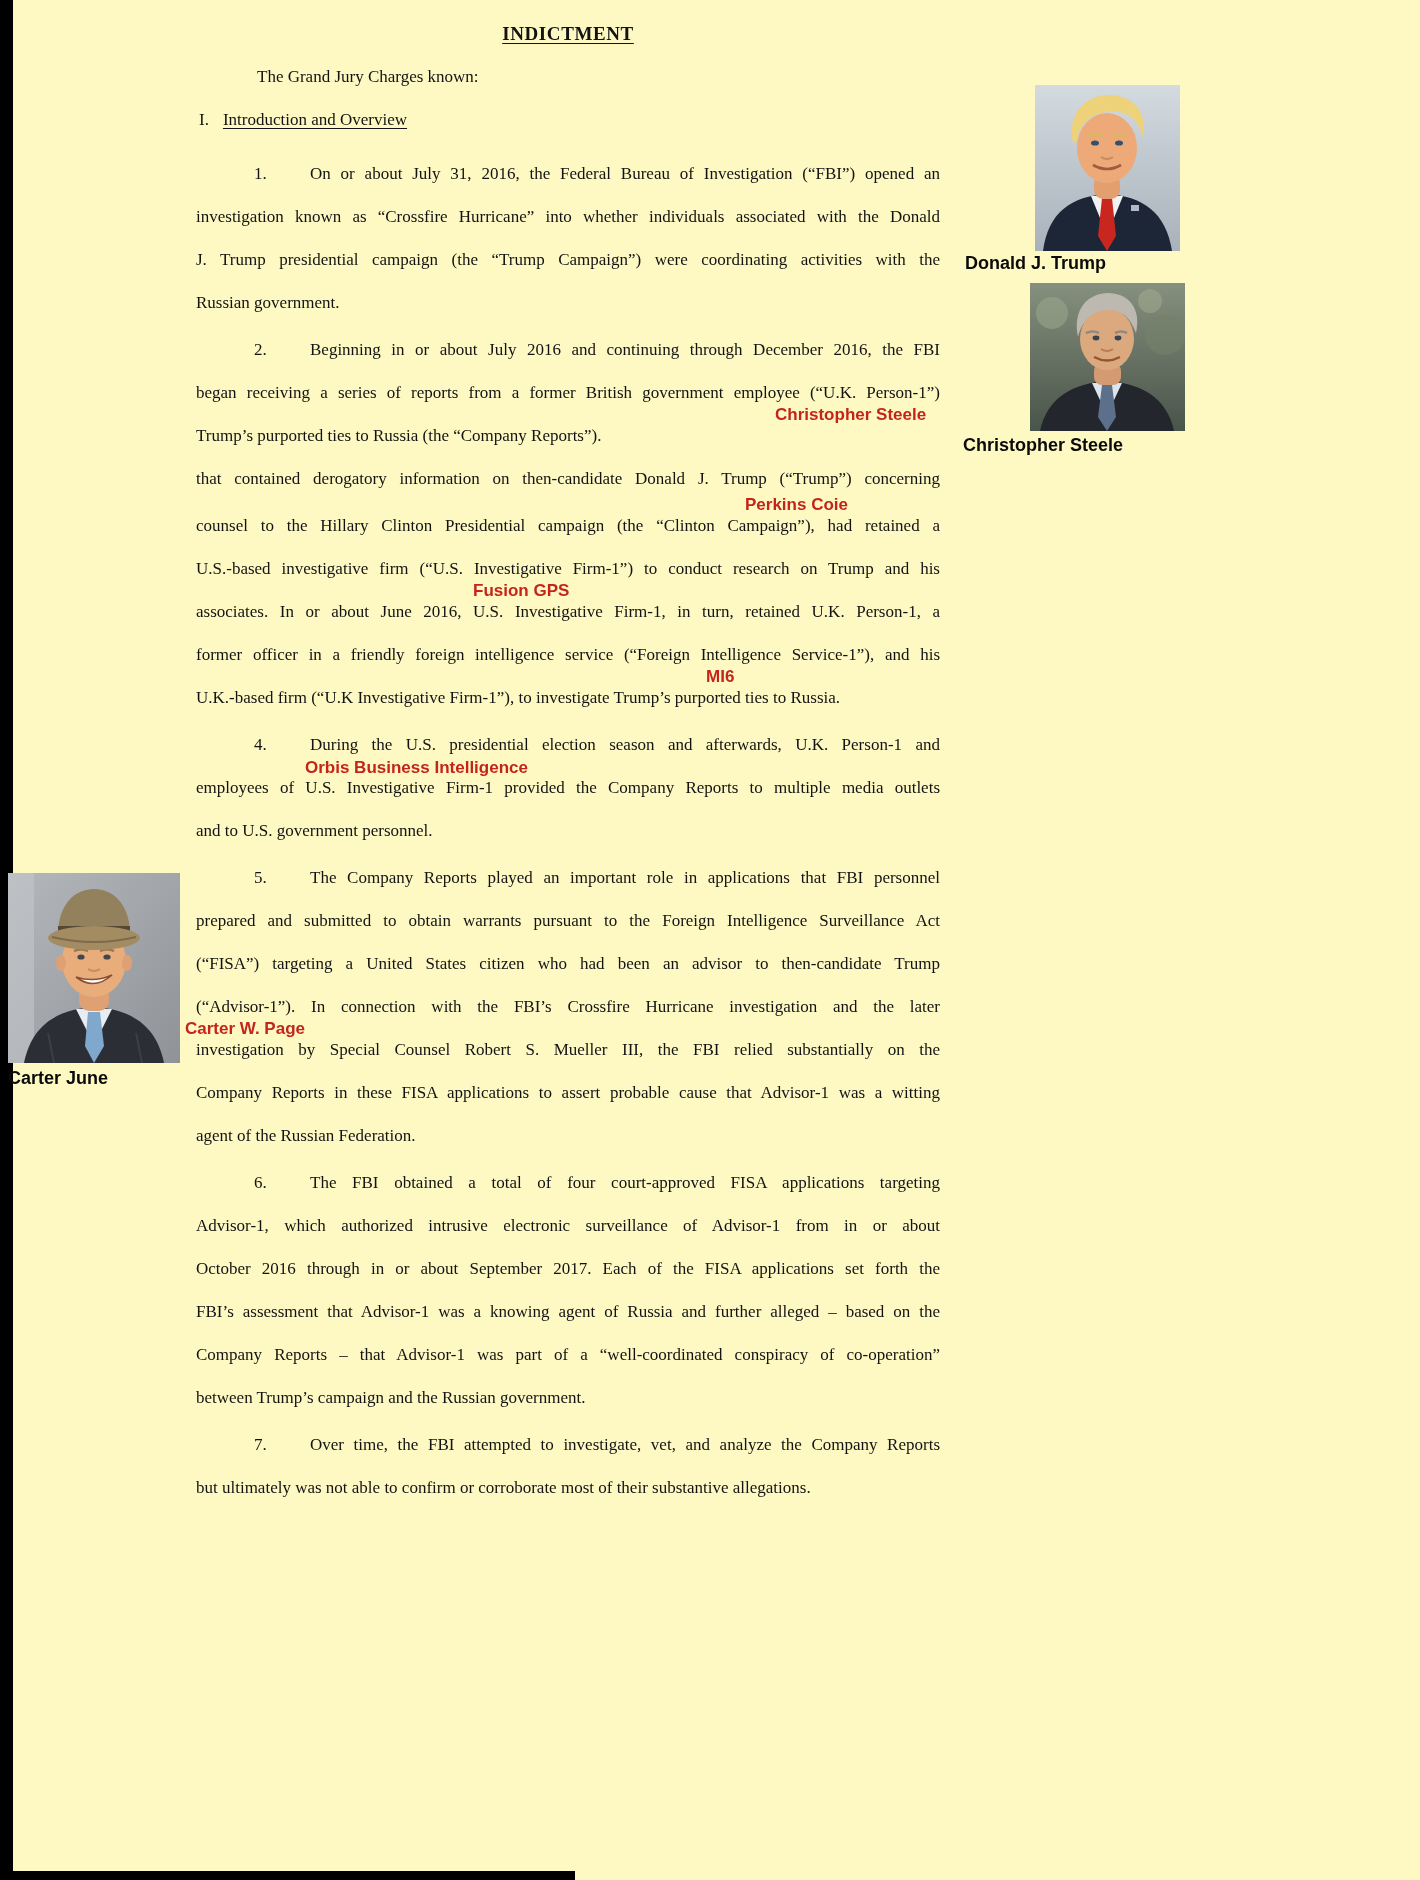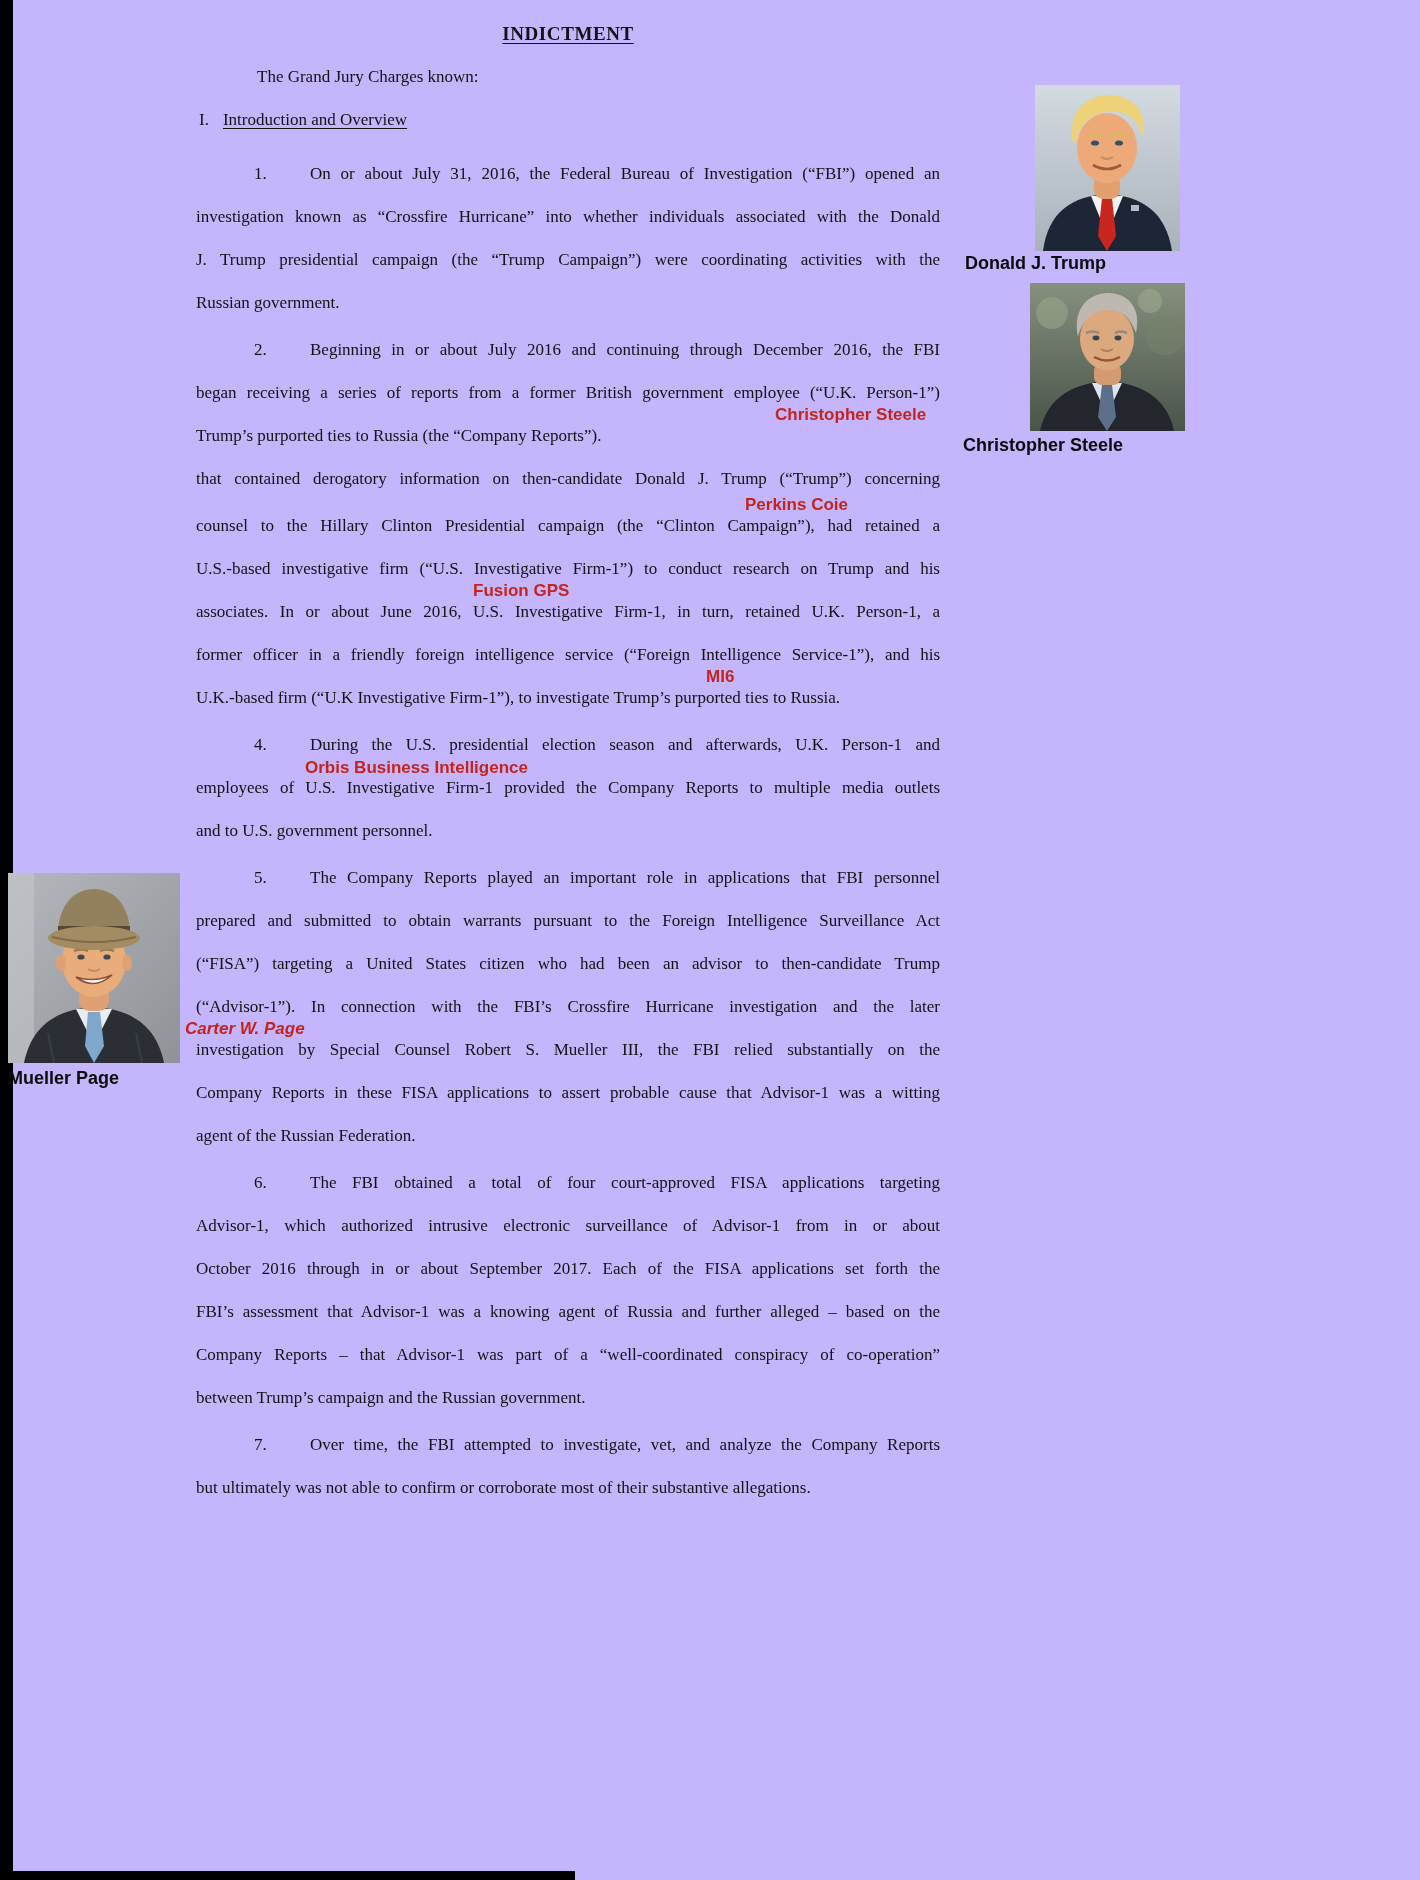--- a/index.html
+++ b/index.html
@@ -1,17 +1,17 @@
 <!DOCTYPE html>
 <html><head>
 <meta charset="utf-8">
 <style>
   html,body{margin:0;padding:0;background:#ffffff;}
   #page{
-    position:relative;width:1420px;height:1880px;background:#c4b5fd;
+    position:relative;width:1420px;height:1880px;background:#fef9c3;
     font-family:"Liberation Serif",serif;color:#131313;overflow:hidden;
   }
   .edge-left{position:absolute;left:0;top:0;width:13px;height:1880px;background:#000;}
   .edge-bottom{position:absolute;left:0;top:1871px;width:575px;height:9px;background:#000;}
 
   #doc{position:absolute;left:196px;top:12px;width:744px;font-size:17px;}
   .doc-line{height:43px;line-height:43px;white-space:nowrap;}
   .just{text-align:justify;text-align-last:justify;}
   .pnum{display:inline-block;width:114px;text-indent:58px;}
   .title-line{height:43px;line-height:43px;text-align:center;font-weight:bold;font-size:19px;}
@@ -94,21 +94,21 @@
         <div class="para-gap"></div>
         <div class="doc-line just"><span class="pnum">4.</span>During the U.S. presidential election season and afterwards, U.K. Person-1 and</div>
         <div class="doc-line just">employees of U.S. Investigative Firm-1 provided the Company Reports to multiple media outlets</div>
         <div class="doc-line">and to U.S. government personnel.</div>
         <div class="para-gap"></div>
         <div class="doc-line just"><span class="pnum">5.</span>The Company Reports played an important role in applications that FBI personnel</div>
         <div class="doc-line just">prepared and submitted to obtain warrants pursuant to the Foreign Intelligence Surveillance Act</div>
         <div class="doc-line just">(“FISA”) targeting a United States citizen who had been an advisor to then-candidate Trump</div>
         <div class="doc-line just">(“Advisor-1”).   In connection with the FBI’s Crossfire Hurricane investigation and the later</div>
         <div class="annotation">
-          <span class="ann-text" style="left: -11px; font-style: italic;">Carter W. Page</span>
+          <span class="ann-text" style="left: -11px;">Carter W. Page</span>
         </div>
         <div class="doc-line just">investigation by Special Counsel Robert S. Mueller III, the FBI relied substantially on the</div>
         <div class="doc-line just">Company Reports in these FISA applications to assert probable cause that Advisor-1 was a witting</div>
         <div class="doc-line">agent of the Russian Federation.</div>
         <div class="para-gap"></div>
         <div class="doc-line just"><span class="pnum">6.</span>The FBI obtained a total of four court-approved FISA applications targeting</div>
         <div class="doc-line just">Advisor-1, which authorized intrusive electronic surveillance of Advisor-1 from in or about</div>
         <div class="doc-line just">October 2016 through in or about September 2017.   Each of the FISA applications set forth the</div>
         <div class="doc-line just">FBI’s assessment that Advisor-1 was a knowing agent of Russia and further alleged – based on the</div>
         <div class="doc-line just">Company Reports – that Advisor-1 was part of a “well-coordinated conspiracy of co-operation”</div>
@@ -196,15 +196,15 @@
       <ellipse cx="73" cy="84" rx="3.6" ry="2.6" fill="#41474e"></ellipse>
       <ellipse cx="99" cy="84" rx="3.6" ry="2.6" fill="#41474e"></ellipse>
       <path d="M80,96 Q86,100 92,96" stroke="#c98b5e" stroke-width="2" fill="none"></path>
       <path d="M68,104 Q86,118 104,102 Q86,110 68,104 Z" fill="#fdfdfb" stroke="#8c4f34" stroke-width="1.6"></path>
       <path d="M50,62 C50,30 68,16 86,16 C104,16 122,30 122,62 L120,66 L52,66 Z" fill="#93805c"></path>
       <rect x="50" y="53" width="72" height="11" fill="#554834"></rect>
       <ellipse cx="86" cy="65" rx="46" ry="12" fill="#a38c62"></ellipse>
       <path d="M44,64 Q86,74 128,64" stroke="#7c6a4a" stroke-width="2" fill="none"></path>
     </svg>
   </div>
-  <div class="photo-caption caption-page">Mueller Page</div>
+  <div class="photo-caption caption-page">Carter June</div>
 
 </div>
 
 </body></html>

